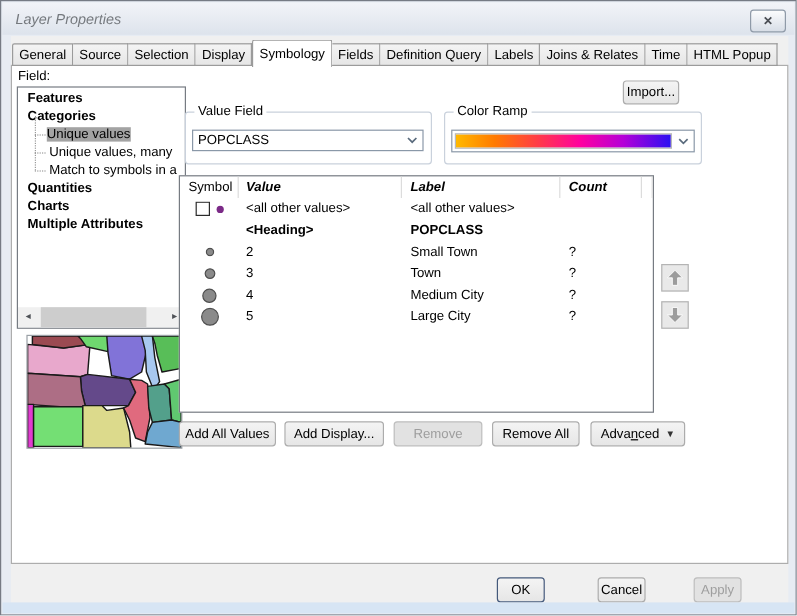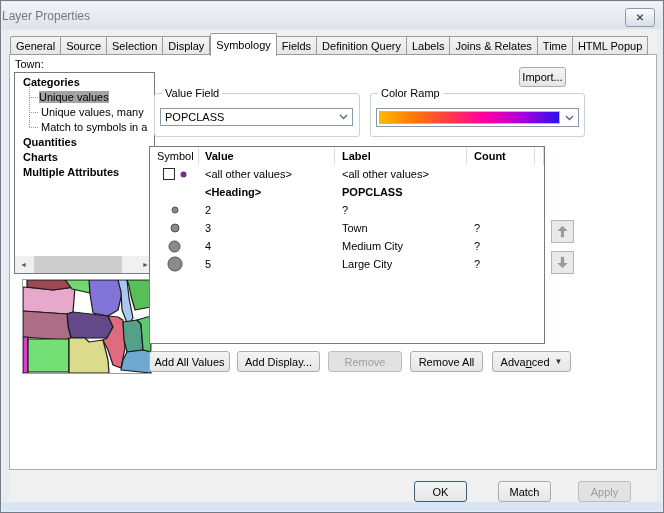--- a/index.html
+++ b/index.html
@@ -1,20 +1,20 @@
 <!DOCTYPE html>
 <html><head>
 <meta charset="utf-8">
 <style>
   html,body{margin:0;padding:0;background:#fff;}
   *{box-sizing:border-box;font-family:"Liberation Sans",sans-serif;}
   .dialog{position:relative;width:664px;height:513px;background:#E7ECF3;border:1px solid #767B84;overflow:hidden;}
   .titlebar{position:absolute;left:1px;top:1px;right:1px;height:27px;
     background:linear-gradient(#F2F4F8,#DDE3EC);display:flex;align-items:center;}
-  .title{font-size:12px;color:#75797E;}
+  .title{margin-left:11px;font-size:12px;color:#75797E;font-style:italic;}
   .close-btn{position:absolute;right:7px;top:6px;width:30px;height:19px;border:1px solid #8F9AA8;border-radius:3px;
     background:linear-gradient(#FBFCFD,#D8DEE7);display:flex;align-items:center;justify-content:center;
     font-size:10px;font-weight:bold;color:#4A4E54;cursor:default;padding:0;}
   .bottom-strip{position:absolute;left:1px;bottom:1px;right:1px;height:9px;background:#D7E5F4;}
   .client{position:absolute;left:8px;top:29px;width:648px;height:475px;background:#F0F0F0;}
   
   .tabbar{position:absolute;left:1px;top:3px;height:22px;display:flex;align-items:flex-end;z-index:3;}
   .tab{height:19px;padding:0 5px;border:1px solid #9B9B9B;border-left-width:0;
     background:linear-gradient(#F4F4F4,#E6E6E6);font-size:11px;display:flex;align-items:center;white-space:nowrap;color:#000;}
   .tab:first-child{border-left-width:1px;border-top-left-radius:2px;}
@@ -52,34 +52,34 @@
   .combo-value{flex:1;font-size:11px;padding-left:4px;color:#000;white-space:nowrap;overflow:hidden;}
   .combo-chevron{width:18px;display:flex;align-items:center;justify-content:center;}
   .combo-vf{left:150px;top:53px;width:193px;height:18px;}
   .combo-cr{left:366px;top:53px;width:203px;height:19px;}
   .ramp{flex:1;height:13px;margin-left:2px;border:1px solid #B9B9B9;}
   
   .vtable{position:absolute;left:139px;top:91px;width:396px;height:198px;border:1px solid #767B82;background:#fff;overflow:hidden;}
   .vrow{display:grid;grid-template-columns:49px 136px 132px 68px 1fr;height:18px;align-items:center;font-size:11px;color:#000;}
   .vrow.vhead{height:18px;}
   .vhead .vcell{height:100%;display:flex;align-items:center;border-right:1px solid #DCDCDC;}
-  .vhead .vcell.bold{font-weight:bold;}
+  .vhead .vcell.bold{font-weight:bold;font-style:italic;}
   .vcell{padding-left:6px;white-space:nowrap;overflow:hidden;}
   .vcell.sym{padding-left:0;display:flex;align-items:center;justify-content:center;}
   .vhead .vcell.sym{justify-content:flex-start;padding-left:7px;}
   .vcell.lbl,.vcell.cnt{padding-left:7px;}
   .vrow.boldrow .vcell{font-weight:bold;}
   .chkbox{width:12px;height:12px;border:1px solid #2B2B2B;background:#fff;margin-right:5px;}
   .updown{position:absolute;width:23px;height:23px;border:1px solid #B4B4B4;background:#E9E9E9;display:flex;align-items:center;justify-content:center;padding:0;}
   .up-btn{left:541px;top:165px;}
   .down-btn{left:541px;top:196px;}
   .action-row .btn{position:absolute;height:21px;}
   .adv-arrow{font-size:8px;margin-left:5px;color:#333;}
   
-  .footer-btn{position:absolute;width:53px;height:21px;}
+  .footer-btn{position:absolute;width:40px;height:21px;}
 </style>
 </head>
 <body>
 
 <div class="dialog">
 
   <div class="titlebar">
     <span class="title">Layer Properties</span>
     <button class="close-btn">
       <span>✕</span>
@@ -97,24 +97,25 @@
         <div class="tab">Fields</div>
         <div class="tab">Definition Query</div>
         <div class="tab">Labels</div>
         <div class="tab">Joins &amp; Relates</div>
         <div class="tab">Time</div>
         <div class="tab">HTML Popup</div>
       </div>
 
     <div class="page">
 
-      <div class="show-label">Town:</div>
+      <div class="show-label">Field:</div>
 
       <div class="show-list">
         <div class="tree" id="tree">
+            <div class="tree-item bold"><span>Features</span></div>
             <div class="tree-item bold"><span>Categories</span></div>
             <div class="tree-item child"><span class="sel">Unique values</span></div>
             <div class="tree-item child"><span>Unique values, many</span></div>
             <div class="tree-item child last"><span>Match to symbols in a</span></div>
             <div class="tree-item bold"><span>Quantities</span></div>
             <div class="tree-item bold"><span>Charts</span></div>
             <div class="tree-item bold"><span>Multiple Attributes</span></div>
           </div>
         <div class="hscroll">
           <span class="arrow">◄</span>
@@ -201,20 +202,21 @@
             <div class="vcell cnt"></div>
             <div class="vcell"></div>
           </div>
           <div class="vrow">
             <div class="vcell sym">
               <svg width="8" height="8">
                 <circle cx="4" cy="4" r="3" fill="#8A8A8A" stroke="#4F4F4F" stroke-width="1"></circle>
               </svg>
             </div>
             <div class="vcell val">2</div>
+            <div class="vcell lbl">Small Town</div>
             <div class="vcell cnt">?</div>
             <div class="vcell"></div>
           </div>
           <div class="vrow">
             <div class="vcell sym">
               <svg width="10" height="10">
                 <circle cx="5" cy="5" r="4" fill="#8A8A8A" stroke="#4F4F4F" stroke-width="1"></circle>
               </svg>
             </div>
             <div class="vcell val">3</div>
@@ -267,19 +269,19 @@
             <u>n</u>
             <span>ced</span>
           <span class="adv-arrow">▼</span>
         </button>
       </div>
 
     </div>
 
     <div id="footer">
         <button class="btn footer-btn default-btn" style="left: 405px; top: 451px; position: absolute;">OK</button>
-        <button class="btn footer-btn" style="left: 489px; top: 451px; position: absolute;">Match</button>
+        <button class="btn footer-btn" style="left: 489px; top: 451px; position: absolute;">Cancel</button>
         <button class="btn footer-btn disabled" style="left: 569px; top: 451px; position: absolute;">Apply</button>
       </div>
   </div>
 
   <div class="bottom-strip"></div>
 </div>
 
 </body></html>

